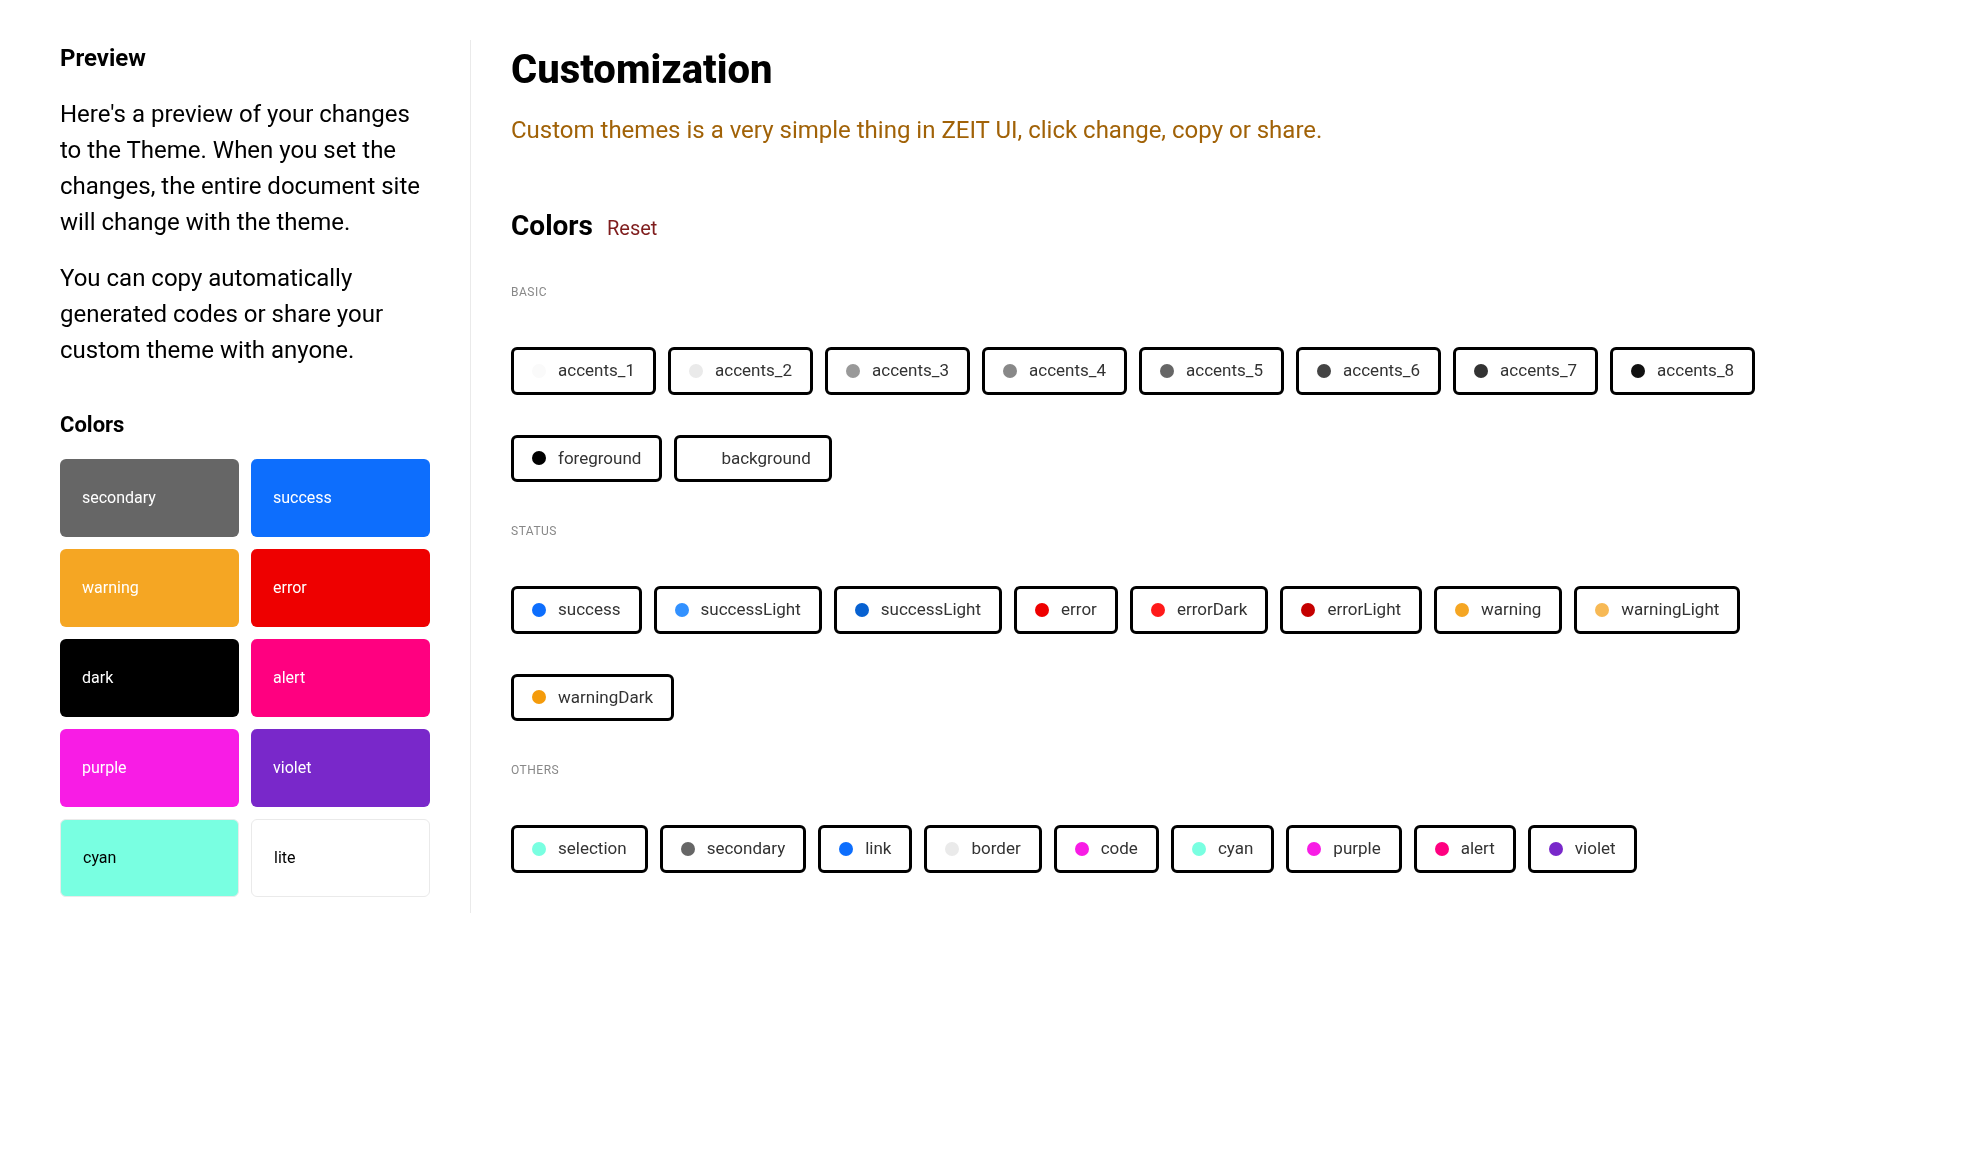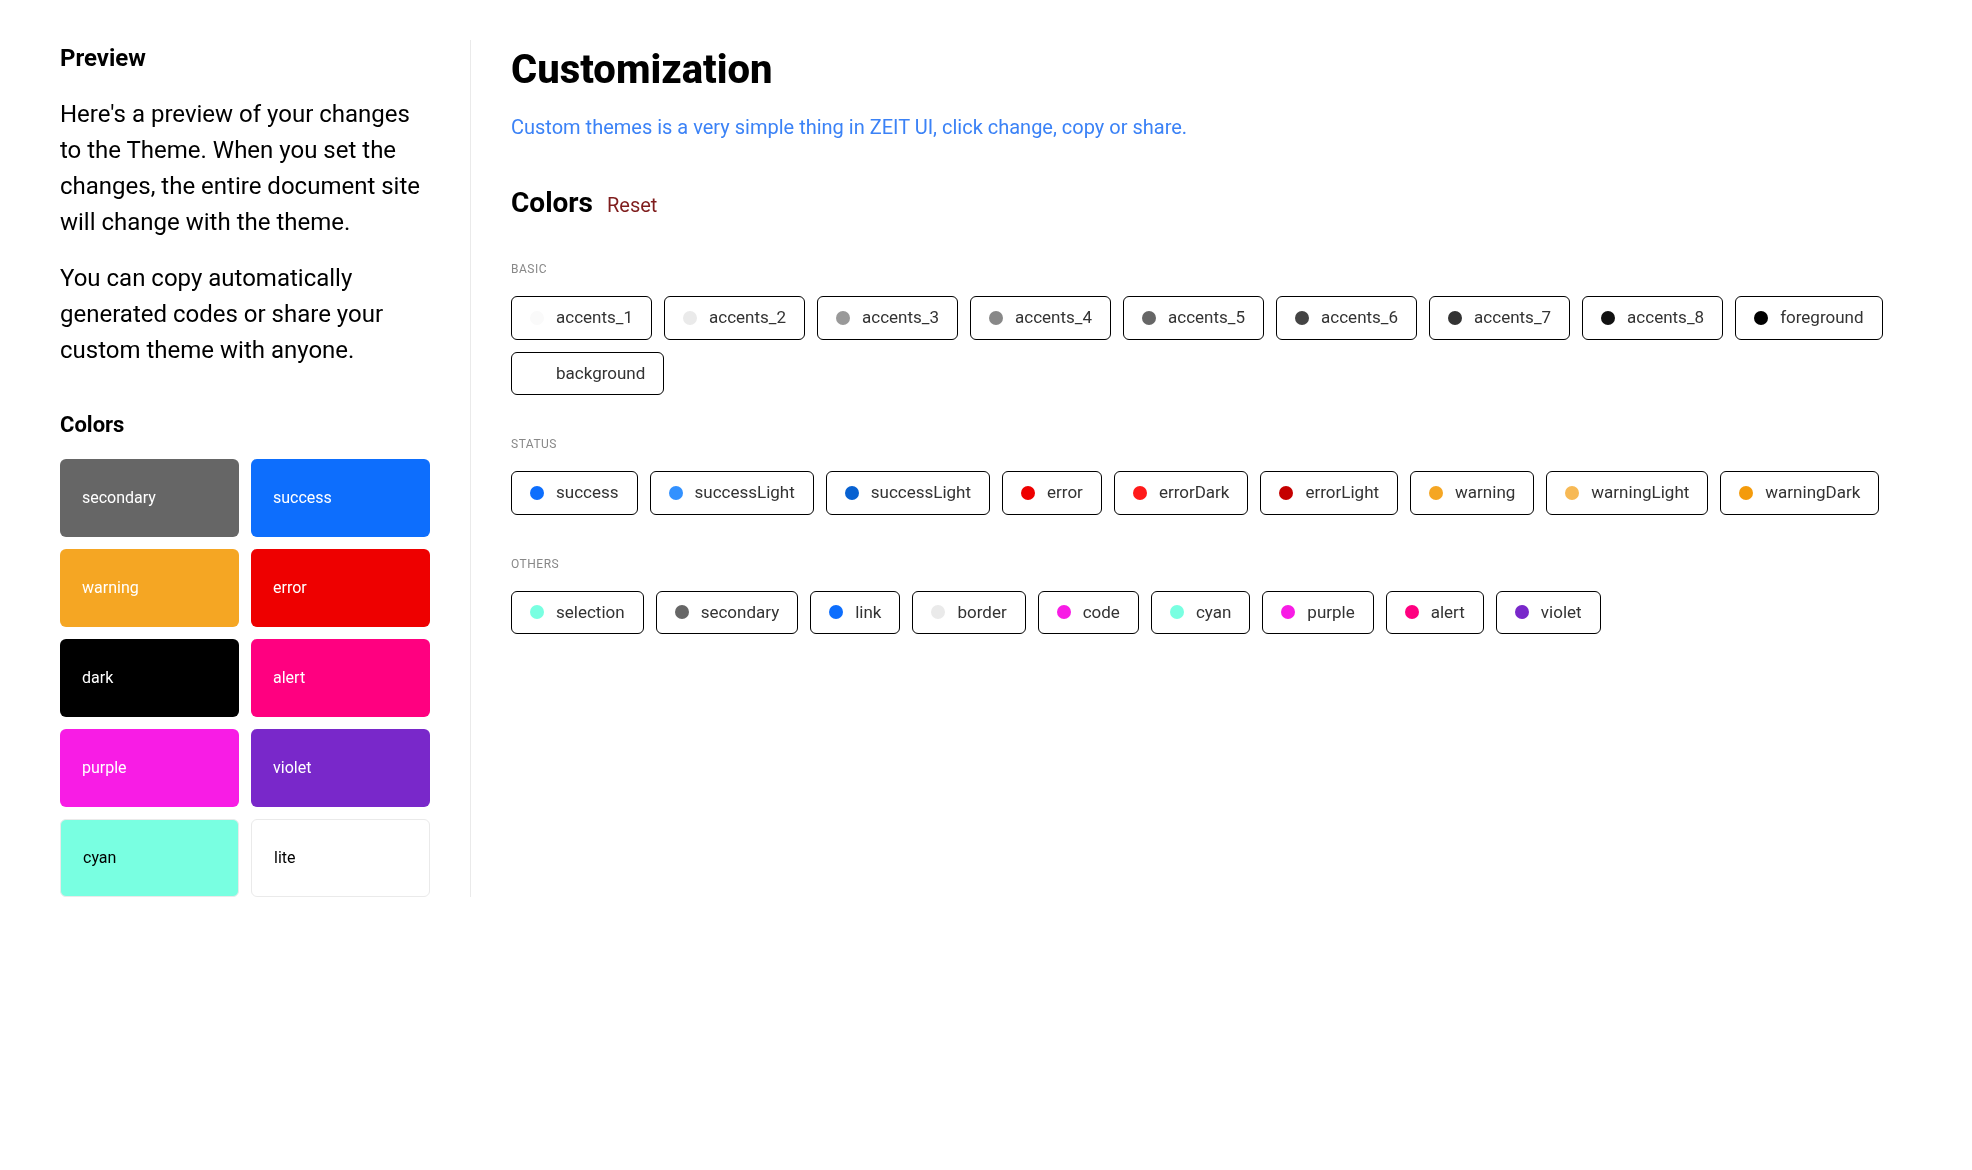--- a/index.html
+++ b/index.html
@@ -62,23 +62,23 @@
     .swatch.light-bg {
       color: #000;
       border: 1px solid #eaeaea;
     }
     .main-title {
       font-size: 40px;
       font-weight: 800;
       margin-bottom: 12px;
     }
     .main-desc {
-      font-size: 20px;
-      color: #3b82f6;
-      margin-bottom: 40px;
+      font-size: 24px;
+      color: #a16207;
+      margin-bottom: 57px;
     }
     .section-title-row {
       display: flex;
       align-items: baseline;
       gap: 14px;
       margin-bottom: 36px;
     }
     .section-title {
       font-size: 28px;
       font-weight: 700;
@@ -98,27 +98,28 @@
     .chip-row {
       display: flex;
       flex-wrap: wrap;
       gap: 12px;
       margin-bottom: 40px;
     }
     .chip {
       display: inline-flex;
       align-items: center;
       gap: 12px;
-      border: 1px solid #000000;
+      border: 3px solid #000000;
       border-radius: 6px;
       padding: 8px 18px;
       font-size: 17px;
       color: #333;
       cursor: pointer;
       background: #fff;
+      margin-top: 28px;
     }
     .dot {
       width: 14px;
       height: 14px;
       border-radius: 50%;
       flex: 0 0 auto;
     }
   </style>
 </head>
 <body>

